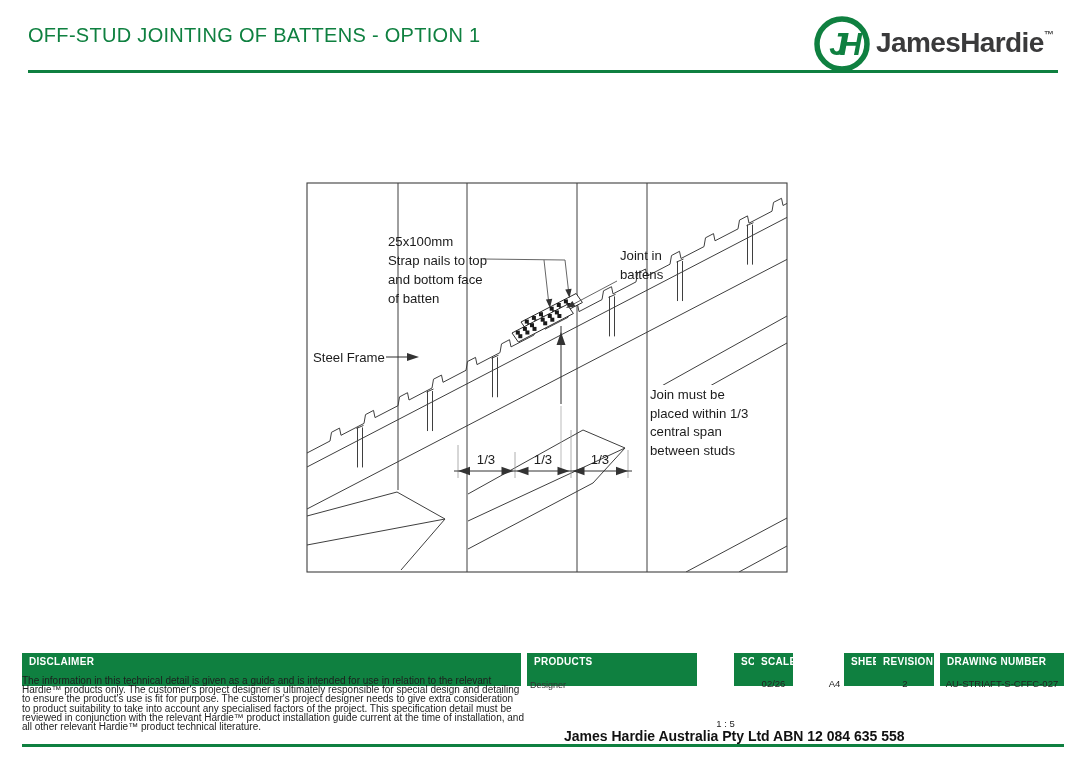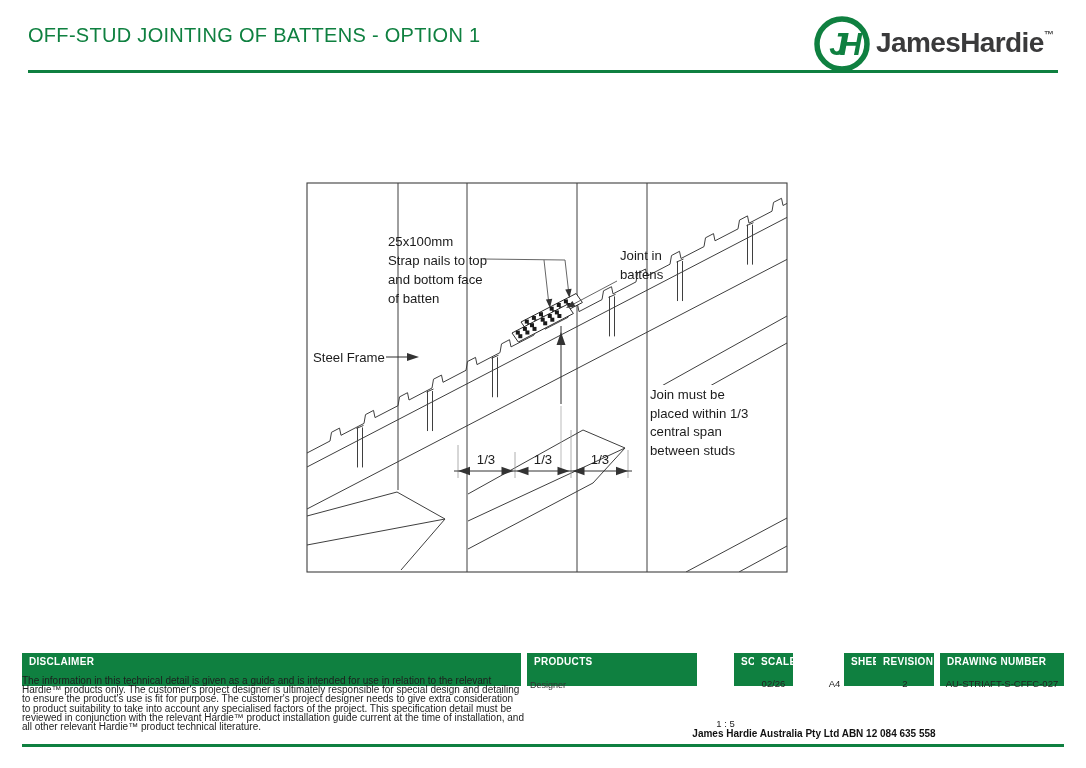--- a/index.html
+++ b/index.html
@@ -15,21 +15,21 @@
   #brand-name{left:876px;top:27px;font-size:28px;font-weight:bold;color:#3a3a3b;letter-spacing:-.6px;}
   #brand-tm{font-size:10px;vertical-align:14px;color:#4a4a4a;letter-spacing:0;}
   
   #drawing{left:0;top:0;}
   
   .bar{top:653px;height:33px;background:var(--green);color:#fff;font-size:10px;font-weight:bold;
        line-height:17px;padding-left:7px;box-sizing:border-box;letter-spacing:.3px;}
   .cellval{top:678px;font-size:9.5px;color:#222;text-align:center;}
   #disclaimer-body{left:22px;top:676px;width:502px;font-size:10px;line-height:9.2px;color:#1d1d1d;}
   #products-value{left:530px;top:680px;font-size:9px;color:#333;}
-  #abn-line{left:564px;top:728px;width:500px;text-align:center;font-size:10px;font-weight:bold;color:#111;}
+  #abn-line{left:564px;top:728px;width:500px;text-align:left;font-size:14px;font-weight:bold;color:#111;}
   #rule-bottom{left:22px;top:744px;width:1042px;height:3px;background:var(--green);}
   svg text{font-family:"Liberation Sans", sans-serif;}
 </style>
 </head>
 <body>
 
 <div class="abs" id="page-title">OFF-STUD JOINTING OF BATTENS - OPTION 1</div>
 <div class="abs" id="rule-top"></div>
 
 <div class="abs" id="logo-wrap">

